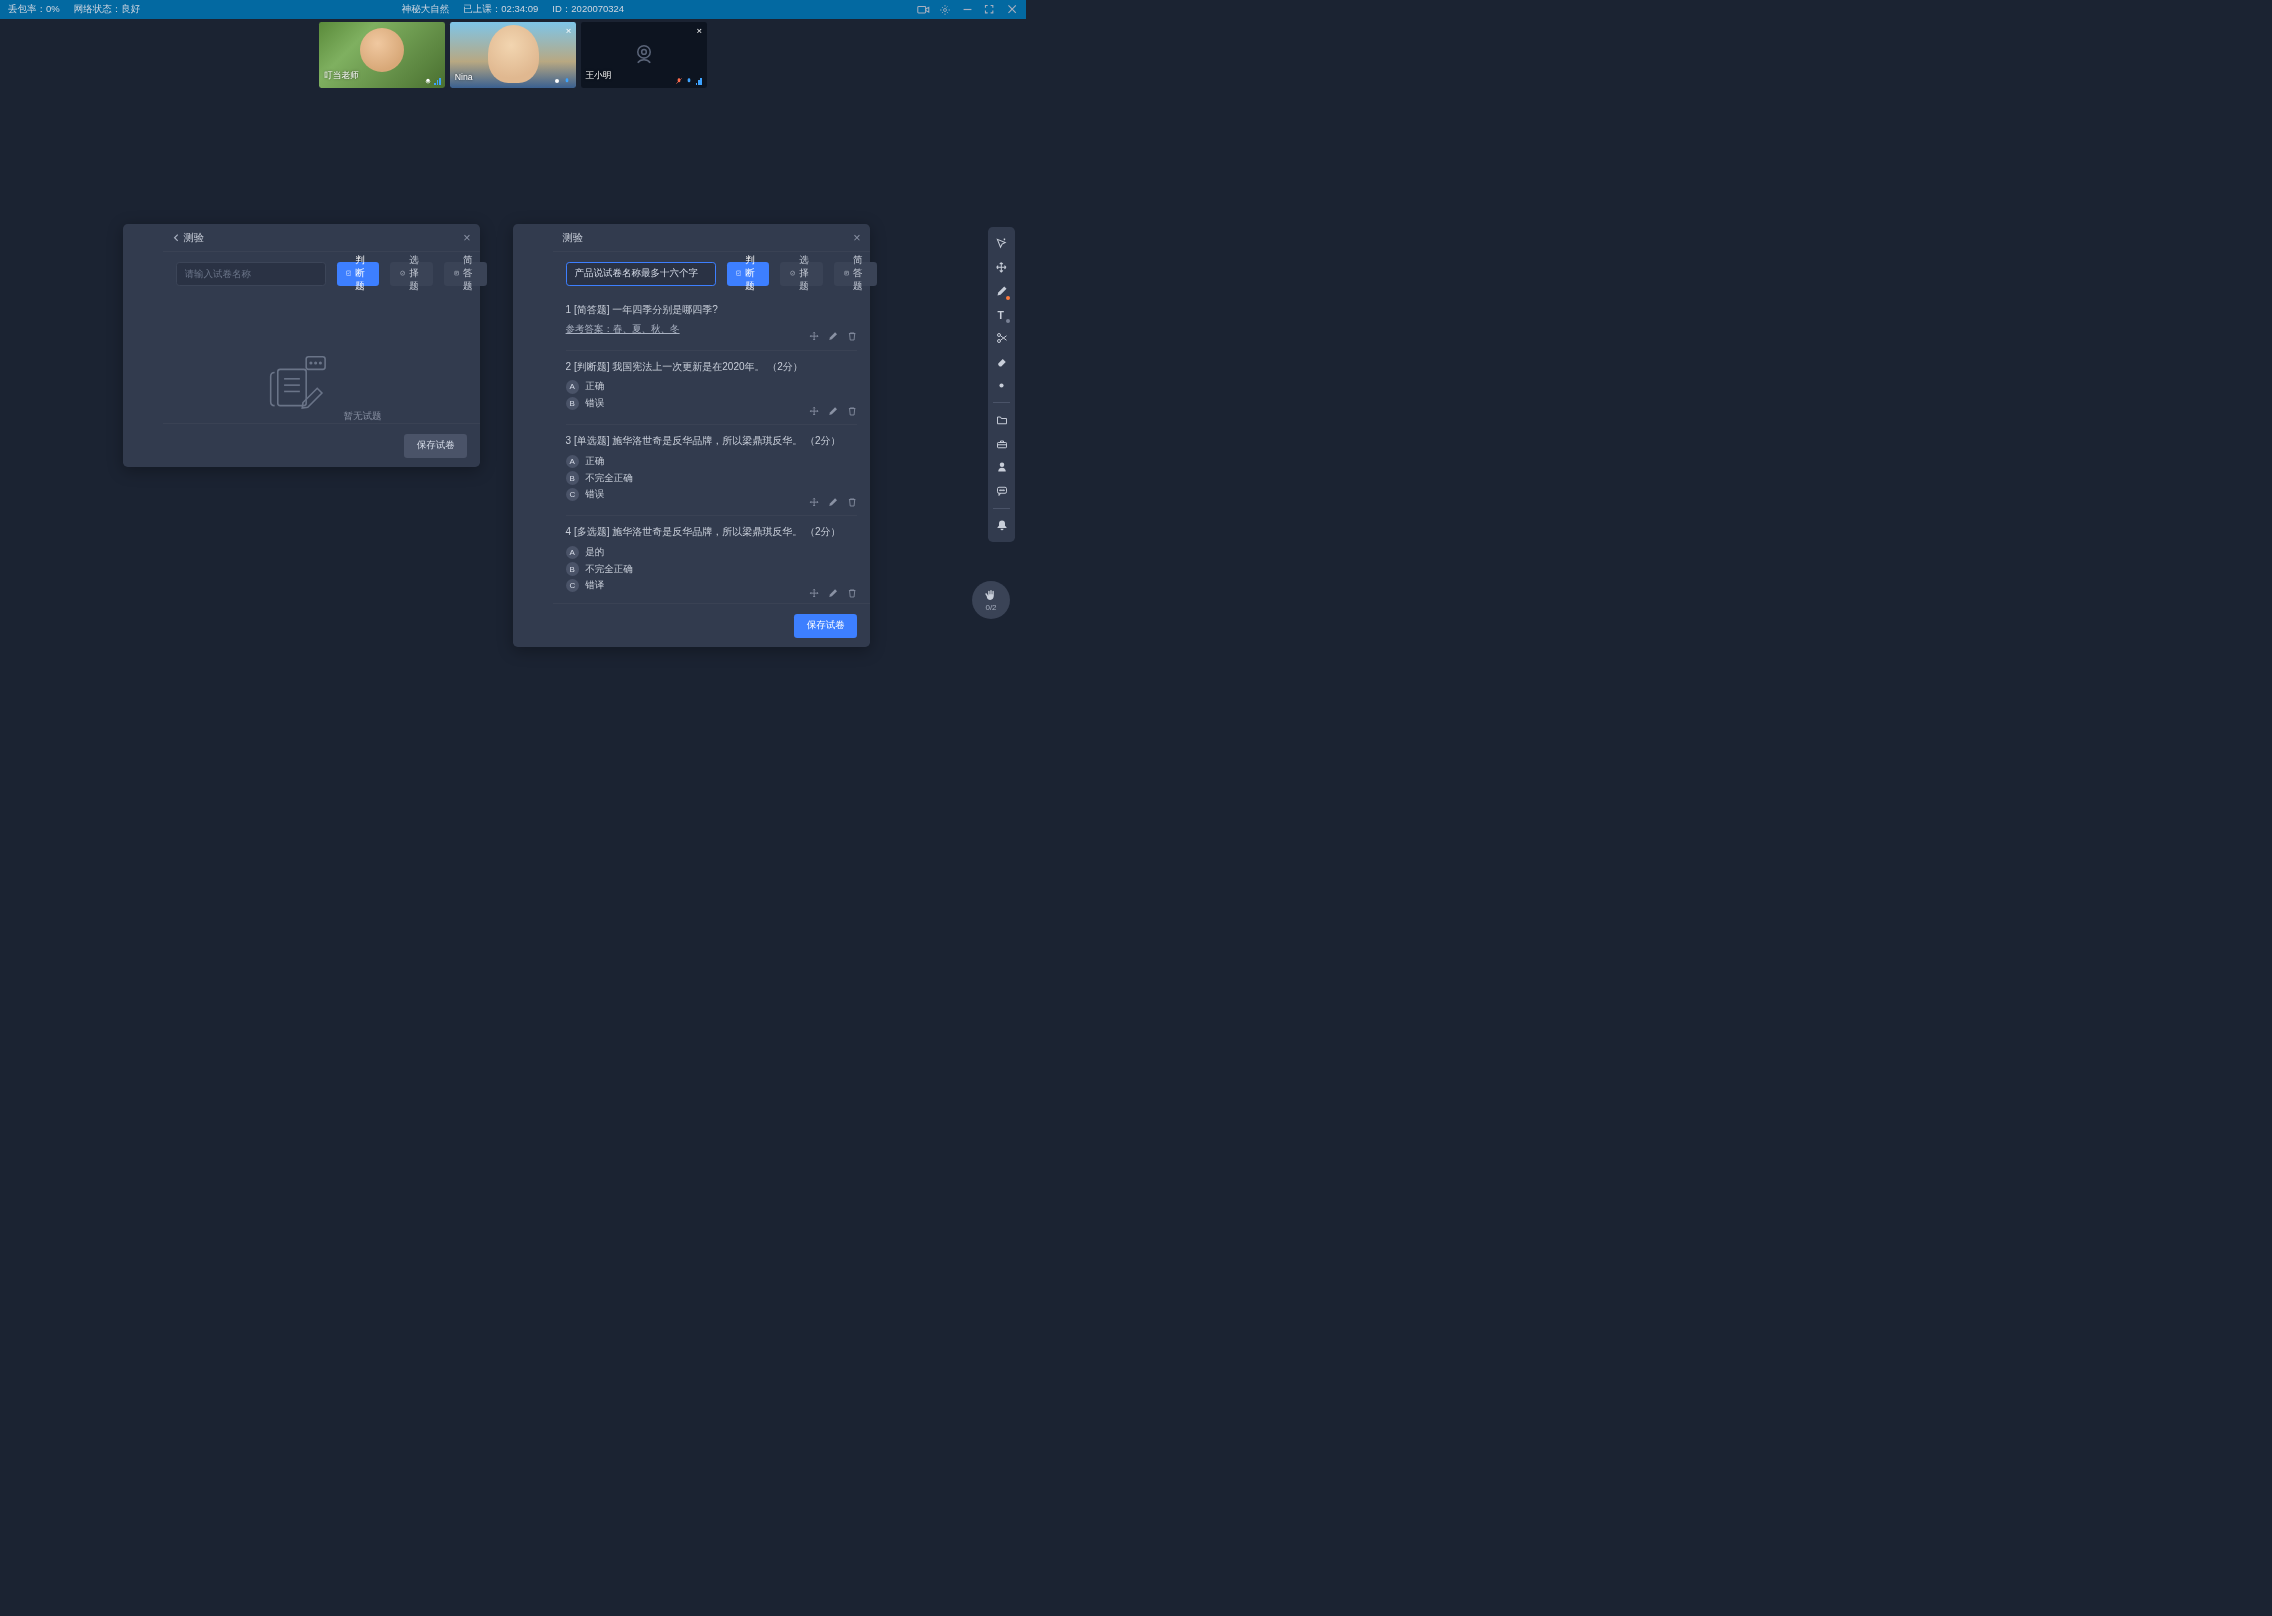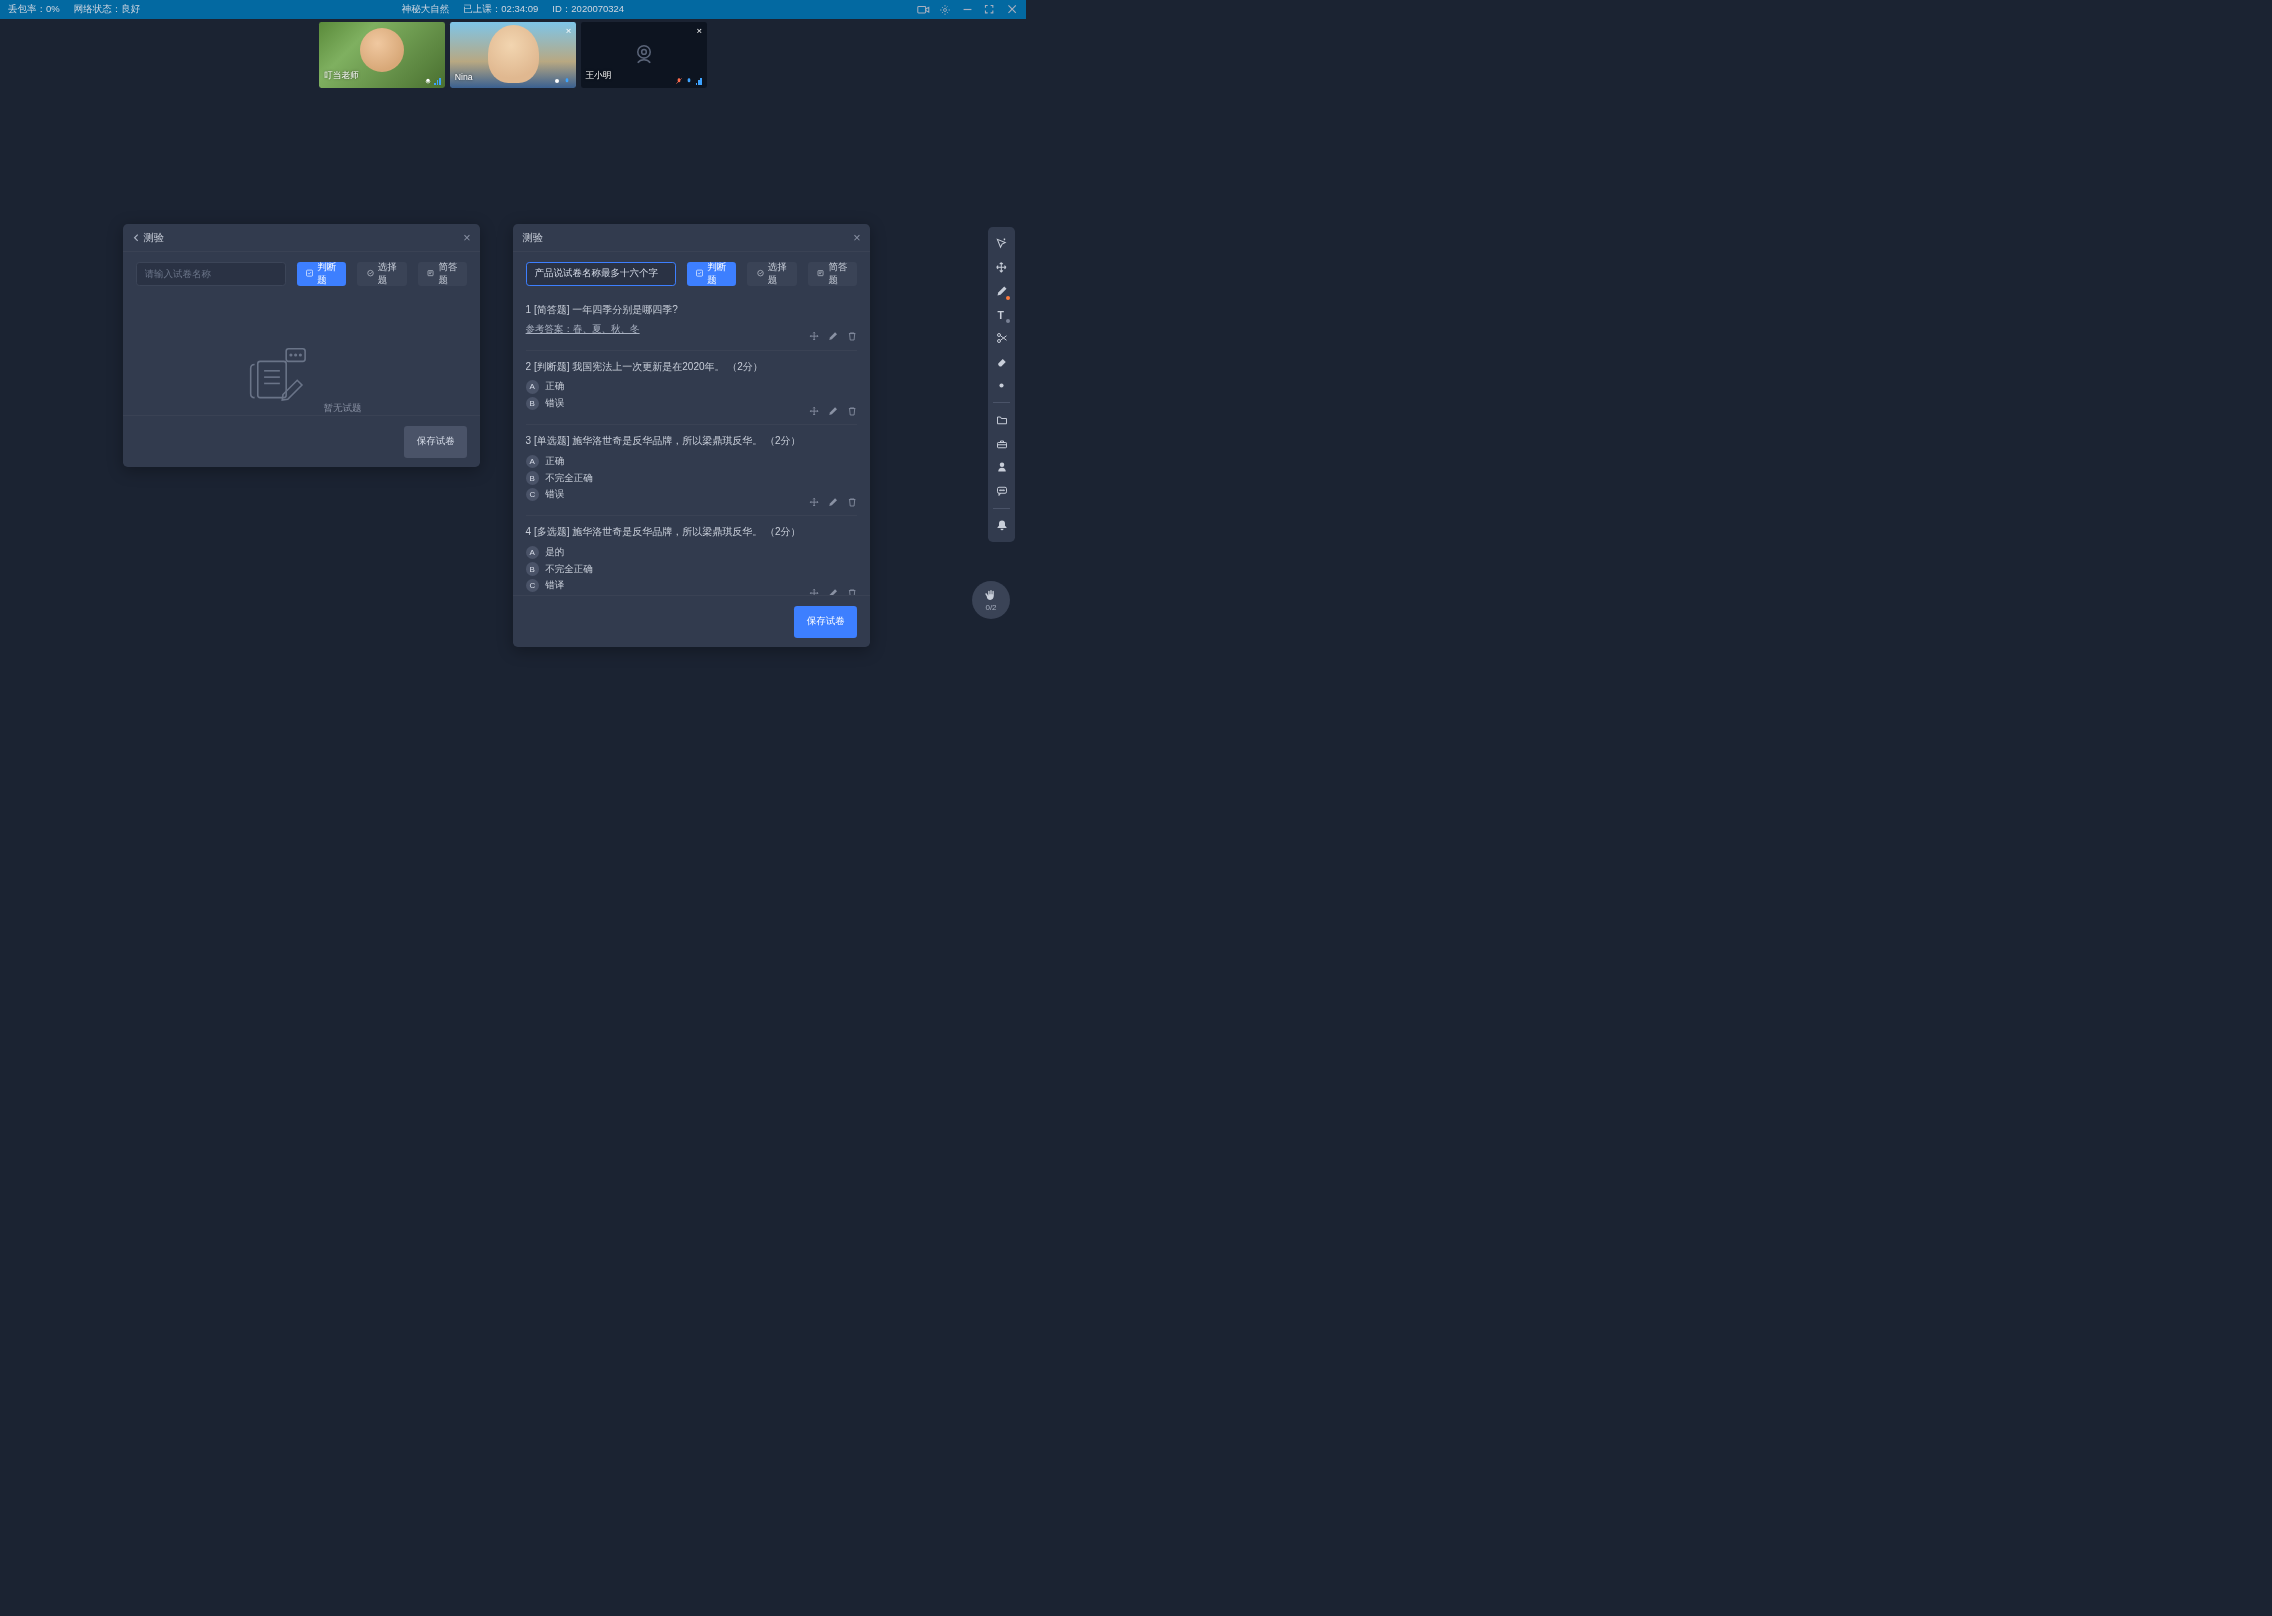--- a/index.html
+++ b/index.html
@@ -21,39 +21,39 @@
 .video-tile .close { position: absolute; top: 3.2px; right: 4.7px; font-size: 9.5px; color: #fff; cursor: pointer; }
 .video-tile .indicators { position: absolute; bottom: 3.2px; right: 4.7px; display: flex; gap: 2.4px; align-items: flex-end; }
 .video-tile .sig { width: 1.6px; background: #3da3ff; }
 .video-tile .sig-wrap { display: flex; gap: 0.8px; align-items: flex-end; height: 8px; }
 .video-tile .mic { width: 8px; height: 8px; }
 .video-tile .cam-off { position: absolute; top: 50%; left: 50%; transform: translate(-50%,-50%); }
 .face { position: absolute; top: 6.3px; left: 50%; transform: translateX(-50%); width: 44px; height: 44px; border-radius: 50%; background: radial-gradient(circle at 40% 35%, #f0c8a0 0%, #d8a878 70%); }
 .face2 { position: absolute; top: 3.2px; left: 30%; width: 51px; height: 58px; border-radius: 50% 50% 40% 40%; background: radial-gradient(circle at 45% 35%, #f2d5b0 0%, #e0b890 70%); }
 
 
-.panel { position: absolute; background: #323b4e; border-radius: 4.7px; box-shadow: 0 3.2px 16px rgba(0,0,0,.3); display: flex; flex-direction: column; }
+.panel { position: absolute; background: #323b4e; border-radius: 4.7px; box-shadow: 0 3.2px 16px rgba(0,0,0,.3); display: flex; flex-direction: column; padding-left: 40px; }
 .panel .header { height: 28px; display: flex; align-items: center; padding: 0 9.5px; border-bottom: 0.8px solid rgba(255,255,255,.04); }
 .panel .header .back { margin-right: 4.7px; cursor: pointer; color: #a8b0c0; }
 .panel .header .title { font-size: 10.3px; color: #c8ced9; }
 .panel .header .close { margin-left: auto; cursor: pointer; color: #8a92a4; font-size: 12.6px; }
 
 .panel .toolbar { display: flex; gap: 11px; padding: 9.5px 12.6px 8px; align-items: center; }
 .text-input { flex: 0 0 131px; height: 24px; background: #2a3244; border: 0.8px solid #3c4558; border-radius: 3.2px; padding: 0 8px; font-size: 9.5px; color: #c8ced9; outline: none; }
 .text-input::placeholder { color: #6a7488; }
 .text-input.filled { border-color: #3d7fff; color: #d8deea; }
 .chip { height: 24px; padding: 0 9.5px; border-radius: 3.2px; display: flex; align-items: center; gap: 4px; font-size: 9.5px; cursor: pointer; background: #3a4356; color: #c8ced9; }
 .chip.primary { background: #3d7fff; color: #fff; }
 .chip svg { width: 10.3px; height: 10.3px; }
 
 .empty { flex: 1; display: flex; flex-direction: row; align-items: flex-end; justify-content: center; gap: 11px; color: #8a92a4; font-size: 9.5px; }
 .empty-illus { position: relative; width: 71px; height: 71px; }
 
 .footer { padding: 9.5px 12.6px; display: flex; justify-content: flex-end; border-top: 0.8px solid rgba(255,255,255,.04); }
-.btn { height: 32px; padding: 0 12.6px; border-radius: 3.2px; font-size: 9.5px; display: flex; align-items: center; cursor: pointer; border: none; }
+.btn { height: 24px; padding: 0 12.6px; border-radius: 3.2px; font-size: 9.5px; display: flex; align-items: center; cursor: pointer; border: none; }
 .btn.secondary { background: #4a5368; color: #d8deea; }
 .btn.primary { background: #3d7fff; color: #fff; }
 
 
 .qlist { flex: 1; overflow-y: auto; padding: 0 12.6px 6.3px; }
 .question { padding: 8px 0 11px; border-bottom: 0.8px solid rgba(255,255,255,.04); position: relative; }
 .question .qtitle { font-size: 10px; color: #c8ced9; line-height: 1.5; margin-bottom: 6.3px; }
 .question .answer-line { font-size: 9.5px; color: #a8b0c0; margin-bottom: 3.2px; text-decoration: underline; }
 .question .opt { display: flex; align-items: center; gap: 6.3px; font-size: 9.5px; color: #c8ced9; margin: 3.2px 0; }
 .opt .bullet { width: 13.4px; height: 13.4px; border-radius: 50%; background: #4a5368; color: #d8deea; font-size: 8px; display: flex; align-items: center; justify-content: center; }

